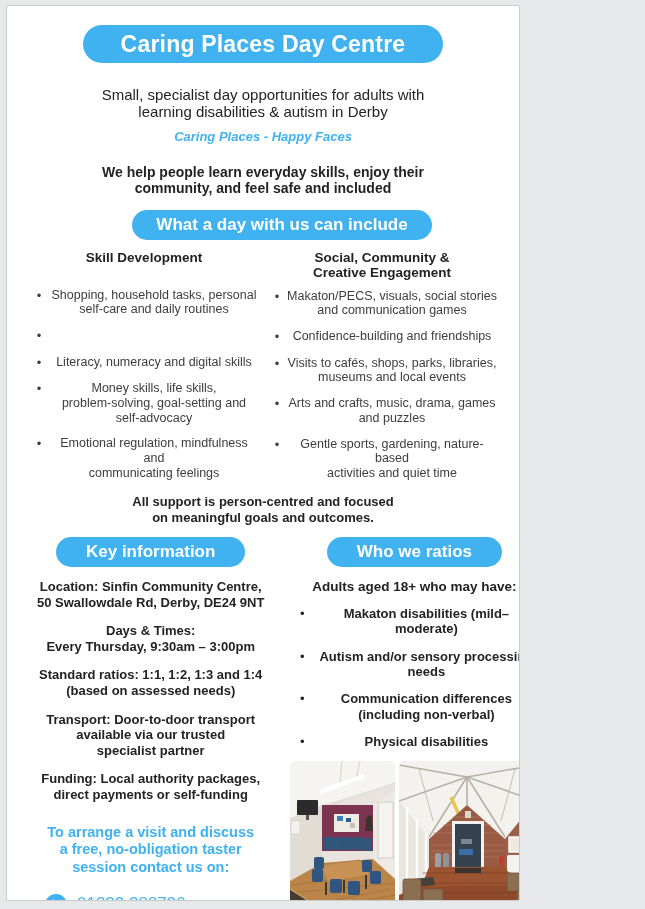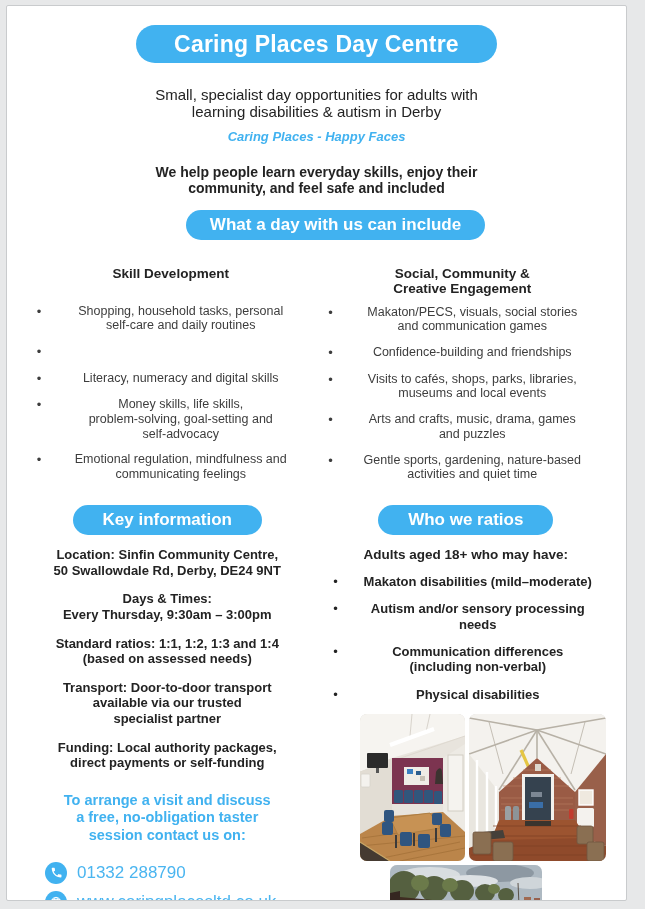--- a/index.html
+++ b/index.html
@@ -3,21 +3,21 @@
 <meta charset="utf-8">
 <style>
   html,body{margin:0;padding:0;}
   body{
     width:645px;height:909px;position:relative;
     background:#e7e8e9;
     font-family:"Liberation Sans",sans-serif;
     -webkit-font-smoothing:antialiased;
   }
   .page{
-    position:absolute;left:6px;top:5px;width:621px;height:896px;
+    position:absolute;left:6px;top:5px;width:514px;height:896px;
     background:#ffffff;border:1px solid #c9cbcd;border-radius:2px;
     overflow:hidden;box-sizing:border-box;padding-top:19px;
     color:#232323;
   }
   .center{text-align:center;}
   .pre{white-space:pre-line;}
 
   
   .pill{
     display:inline-block;background:#41b2f0;color:#ffffff;
@@ -27,21 +27,21 @@
   .pill-section{font-size:17px;line-height:30px;padding:0 24px;}
   .pill-sub{font-size:17px;line-height:30px;padding:0 30px;}
 
   .subtitle{font-size:15px;font-weight:normal;line-height:1.16;margin-top:23px;}
   .tagline{font-size:13px;font-weight:bold;font-style:italic;color:#41b2f0;margin-top:8px;}
   .intro{font-size:14px;font-weight:bold;line-height:1.17;margin-top:20px;}
 
   .pill-row{margin-top:13px;padding-left:38px;}
 
   
-  .cols{display:grid;grid-template-columns:1fr 1fr;margin-top:26px;padding:0 22px;column-gap:8px;}
+  .cols{display:grid;grid-template-columns:1fr 1fr;margin-top:10px;padding:0 22px;column-gap:8px;}
   .col-head{font-size:13.5px;font-weight:bold;line-height:1.15;text-align:center;min-height:30px;margin-bottom:8px;}
   ul.blist{list-style:none;margin:0;padding:0;}
   ul.blist li{display:flex;align-items:flex-start;margin-bottom:11px;}
   ul.blist .dot{width:20px;flex:0 0 20px;text-align:center;font-size:13px;line-height:1.2;color:#3d3d3d;}
   ul.blist .txt{flex:1;text-align:center;font-size:12.5px;line-height:1.18;color:#3d3d3d;white-space:pre-line;}
 
   .footnote{font-size:13px;font-weight:bold;line-height:1.2;margin-top:2px;}
 
   
   .bottom{display:grid;grid-template-columns:1fr 1fr;margin-top:12px;padding:0 18px;column-gap:14px;}
@@ -140,20 +140,22 @@
           </li>
         <li>
             <span class="dot">•</span>
             <span class="txt">Gentle sports, gardening, nature-based
 activities and quiet time</span>
           </li>
       </ul>
     </div>
   </div>
 
+  <div class="footnote center pre">All support is person-centred and focused
+on meaningful goals and outcomes.</div>
 
   <div class="bottom">
 
     <div class="kinfo">
       <div class="bpill-wrap">
         <span class="pill pill-sub">Key information</span>
       </div>
       <p>Location: Sinfin Community Centre,
 50 Swallowdale Rd, Derby, DE24 9NT</p>
       <p>Days &amp; Times:

